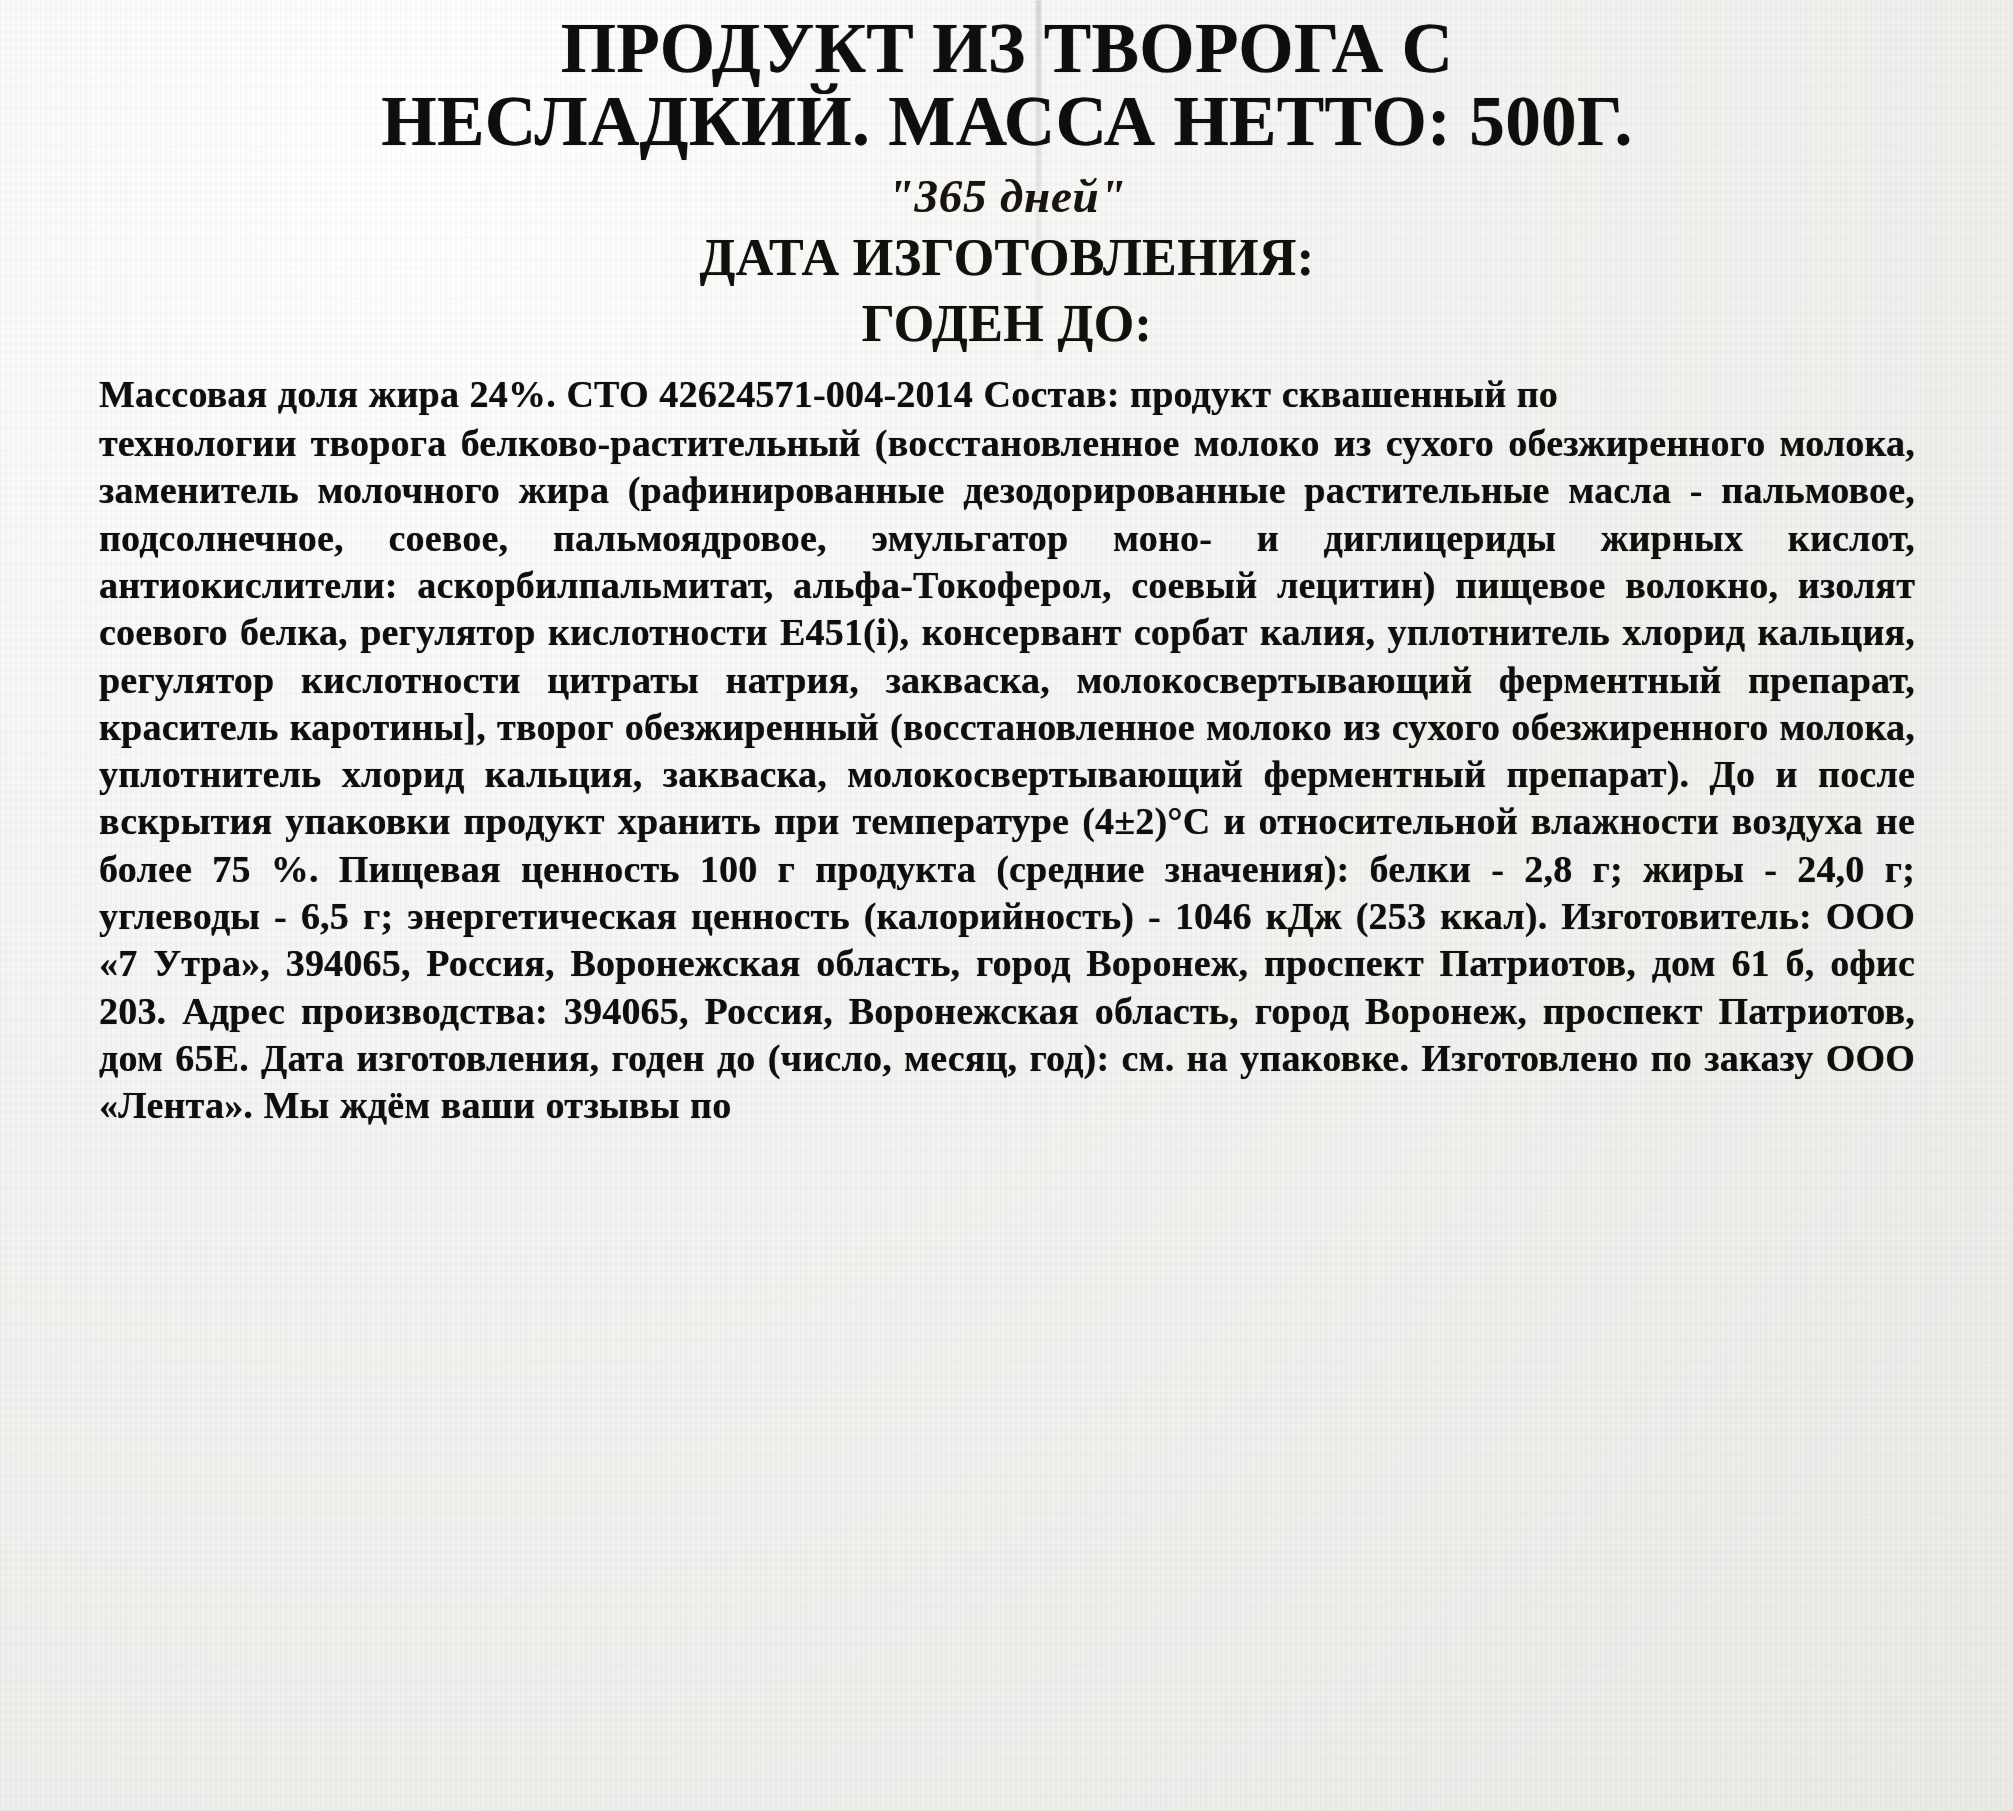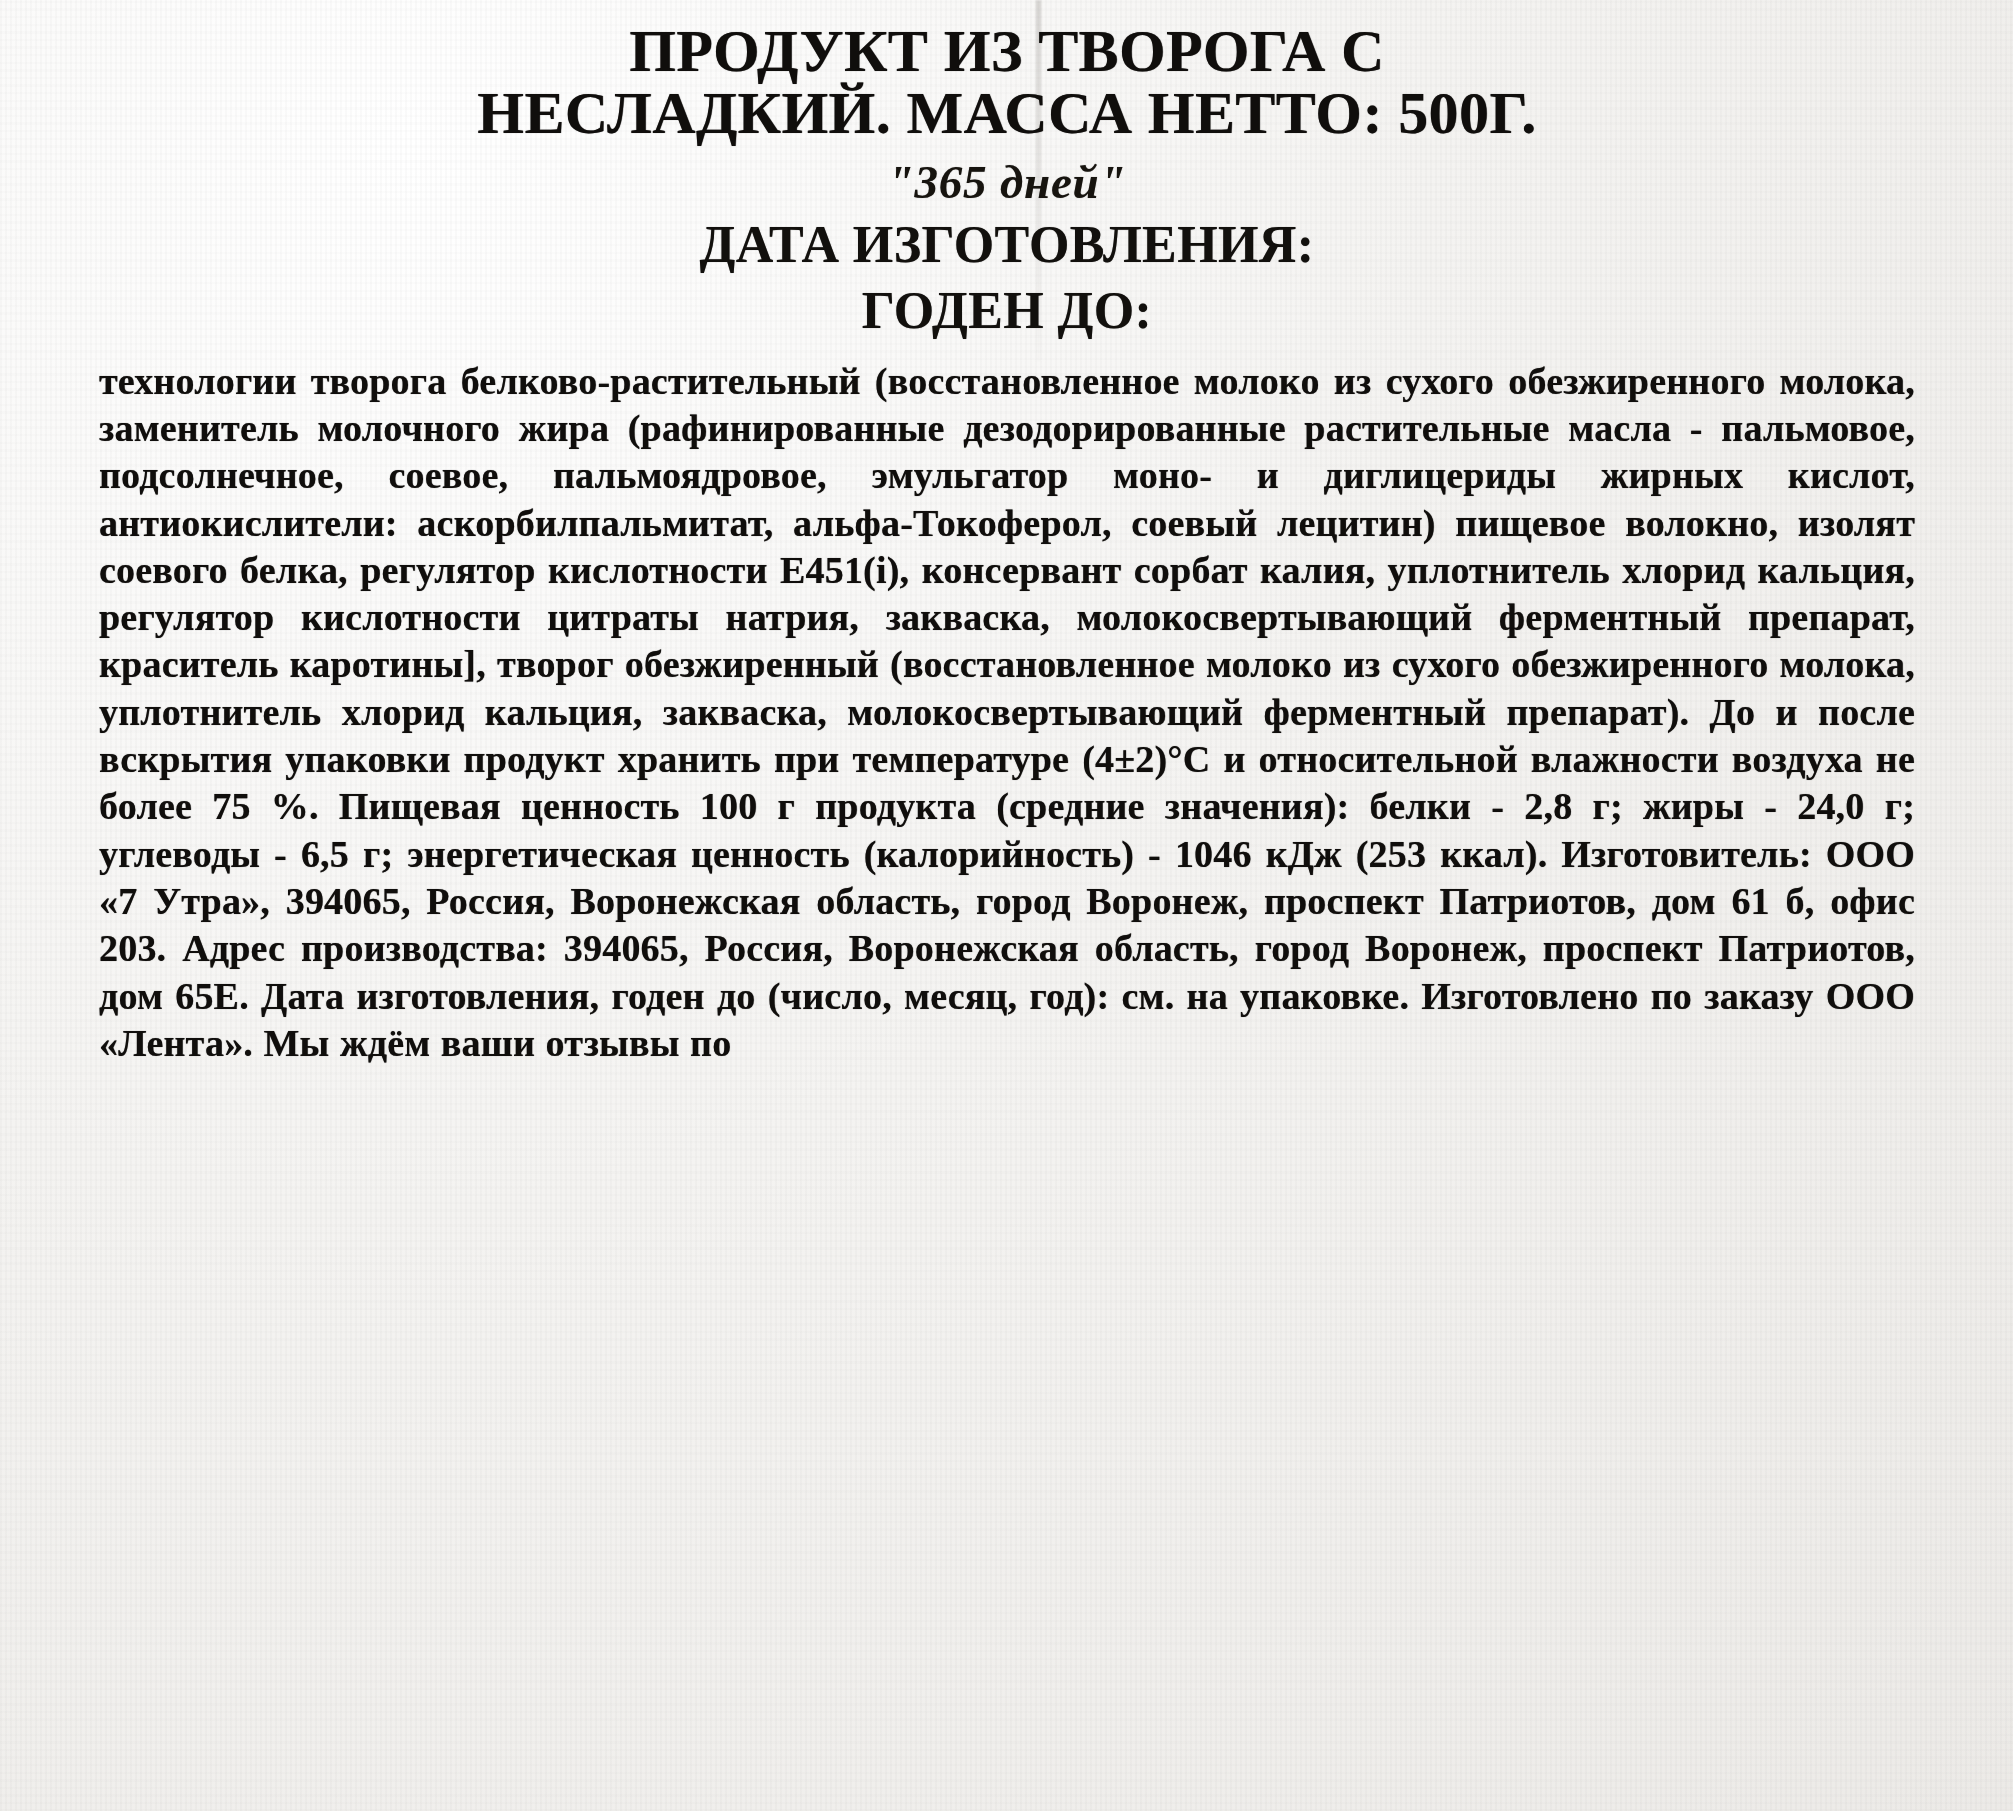--- a/index.html
+++ b/index.html
@@ -49,26 +49,26 @@
 
   .content {
     position: relative;
     z-index: 2;
   }
 
   
   .headline {
     font-family: "Liberation Serif", "DejaVu Serif", serif;
     font-weight: bold;
-    font-size: 60px;
+    font-size: 71px;
     line-height: 1.02;
     letter-spacing: 0.4px;
     text-align: center;
     text-transform: uppercase;
-    margin: 13px;
+    margin: 4px;
     padding: 0 8.4px;
     color: #100e0c;
     text-shadow: 0 0 0.8px rgba(20,18,16,0.55), 0.5px 0.3px 0 rgba(20,18,16,0.30);
   }
   .headline .l1 { display: block; }
   .headline .l2 { display: block; letter-spacing: -0.8px; }
   .headline .l3 { display: block; letter-spacing: 0.4px; }
 
   
   .brand {
@@ -134,18 +134,19 @@
     </div>
 
     <div class="brand">"365 дней"</div>
 
     <div class="datelines">
       <span class="d1">ДАТА ИЗГОТОВЛЕНИЯ:</span>
       <span class="d2">ГОДЕН ДО:</span>
     </div>
 
     <div class="body-text bleed">
+      <span class="first-line">Массовая доля жира 24%. СТО 42624571-004-2014 Состав: продукт сквашенный по</span>
       <span>технологии творога белково-растительный (восстановленное молоко из сухого обезжиренного молока, заменитель молочного жира (рафинированные дезодорированные растительные масла - пальмовое, подсолнечное, соевое, пальмоядровое, эмульгатор моно- и диглицериды жирных кислот, антиокислители: аскорбилпальмитат, альфа-Токоферол, соевый лецитин) пищевое волокно, изолят соевого белка, регулятор кислотности Е451(i), консервант сорбат калия, уплотнитель хлорид кальция, регулятор кислотности цитраты натрия, закваска, молокосвертывающий ферментный препарат, краситель каротины], творог обезжиренный (восстановленное молоко из сухого обезжиренного молока, уплотнитель хлорид кальция, закваска, молокосвертывающий ферментный препарат). До и после вскрытия упаковки продукт хранить при температуре (4±2)°С и относительной влажности воздуха не более 75 %. Пищевая ценность 100 г продукта (средние значения): белки - 2,8 г; жиры - 24,0 г; углеводы - 6,5 г; энергетическая ценность (калорийность) - 1046 кДж (253 ккал). Изготовитель: ООО «7 Утра», 394065, Россия, Воронежская область, город Воронеж, проспект Патриотов, дом 61 б, офис 203. Адрес производства: 394065, Россия, Воронежская область, город Воронеж, проспект Патриотов, дом 65Е. Дата изготовления, годен до (число, месяц, год): см. на упаковке. Изготовлено по заказу ООО «Лента». Мы ждём ваши отзывы по</span>
     </div>
 
   </div>
 </div>
 
 
 </body></html>

